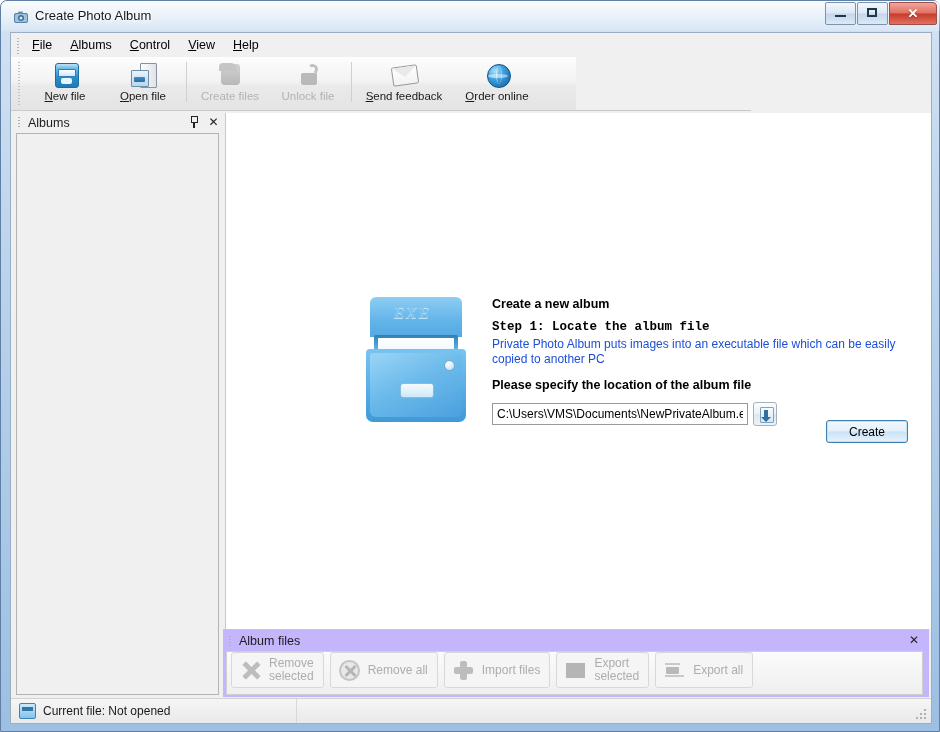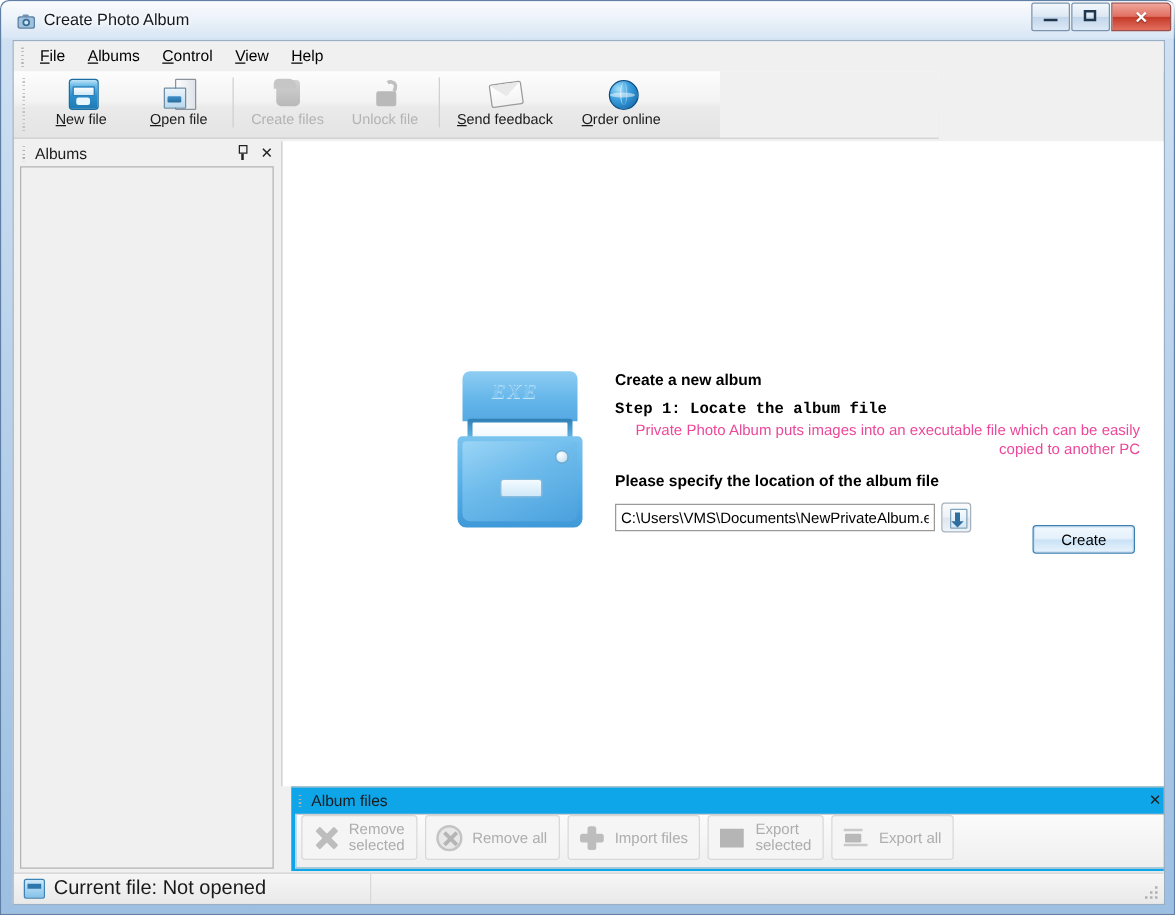--- a/index.html
+++ b/index.html
@@ -193,21 +193,21 @@
     background:linear-gradient(155deg,#9ad5f6 0%,#6fbcec 42%,#4aa1dd 100%);
     border-radius:3px 3px 6px 6px;}
   .cab-handle{position:absolute;left:34px;top:86px;width:32px;height:13px;
     background:linear-gradient(to bottom,#f4fbff,#cfe8f8);border:1px solid #86bcdd;border-radius:3px;}
   .cab-lock{position:absolute;left:78px;top:63px;width:9px;height:9px;border-radius:50%;
     background:radial-gradient(circle at 35% 30%,#ffffff,#b7d9ef);border:1px solid #6ea9cf;}
 
   #wz-text{position:absolute;left:126px;top:0;width:420px;}
   .wz-h1{font-size:12.5px;font-weight:bold;color:#000;margin-bottom:9px;}
   .wz-h2{font-size:12.5px;font-weight:bold;color:#000;margin-bottom:3px;font-family:Liberation Mono, monospace;}
-  .wz-p{font-size:12px;color:#ec4899;line-height:15px;margin-bottom:11px;text-align:right;}
+  .wz-p{font-size:12px;color:#1d4ed8;line-height:15px;margin-bottom:11px;}
   .wz-h3{font-size:12.5px;font-weight:bold;color:#000;margin-bottom:10px;}
   #path-row{display:flex;align-items:center;gap:5px;}
   #path-input{
     width:256px;height:22px;box-sizing:border-box;
     border:1px solid #9a9a9a;background:#fff;
     padding:0 4px;font-size:12px;color:#000;
     font-family:"Liberation Sans",sans-serif;outline:none;
   }
   #browse-btn{
     width:24px;height:24px;box-sizing:border-box;
@@ -225,22 +225,22 @@
     width:82px;height:23px;box-sizing:border-box;
     border:1px solid #3c7fb1;border-radius:3px;
     background:linear-gradient(to bottom,#f2f8fd 0%,#e3f0fb 48%,#c9e2f6 52%,#e8f3fc 100%);
     box-shadow:0 0 0 1px #c6e0f3 inset;
     font-size:12px;color:#000;cursor:default;
     display:flex;align-items:center;justify-content:center;
   }
 
   
   #albumfiles{
-    position:absolute;left:222px;top:596px;width:706px;height:68px;
-    background:#0ea5e9;border-top:1px solid #c6c6c6;box-sizing:border-box;
+    position:absolute;left:212px;top:596px;width:706px;height:68px;
+    background:#c4b5fd;border-top:1px solid #c6c6c6;box-sizing:border-box;
   }
   #af-caption{position:absolute;left:0;top:2px;width:706px;height:18px;display:flex;align-items:center;}
   #af-grip{width:8px;height:13px;margin-left:4px;
     background-image:repeating-linear-gradient(to bottom,#b0b0b0 0 1px,transparent 1px 3px);
     background-size:2px 100%;background-repeat:no-repeat;background-position:2px 1px;}
   #af-title{font-size:12.5px;color:#1c1c1c;margin-left:4px;}
   #af-close{position:absolute;right:8px;top:3px;width:14px;height:14px;
     display:flex;align-items:center;justify-content:center;font-size:12px;color:#222;cursor:default;}
   #af-toolbar{
     position:absolute;left:3px;top:21px;width:697px;height:44px;
@@ -301,21 +301,21 @@
   
   #statusbar{
     position:absolute;left:0;bottom:0;width:920px;height:24px;
     background:linear-gradient(to bottom,#f6f6f6,#e9e9e9);
     border-top:1px solid #d2d2d2;
     display:flex;align-items:center;
   }
   #st-ico{width:15px;height:14px;margin-left:8px;position:relative;flex:none;
     background:linear-gradient(to bottom,#cfe9fa,#84c2e9);border:1px solid #3d83b5;border-radius:2px;}
   #st-ico:after{content:"";position:absolute;left:2px;top:3px;right:2px;height:4px;background:#2e77ad;}
-  #st-text{font-size:16px;color:#1a1a1a;margin-left:7px;text-align:center;}
+  #st-text{font-size:12px;color:#1a1a1a;margin-left:7px;text-align:center;}
   #st-sep{position:absolute;left:285px;top:0;width:1px;height:24px;background:#d9d9d9;}
   #st-grip{position:absolute;right:3px;bottom:2px;width:14px;height:14px;}
 </style>
 </head>
 <body>
 
 <div id="window">
   <div id="frame-gloss"></div>
 
   <div id="titlebar">

